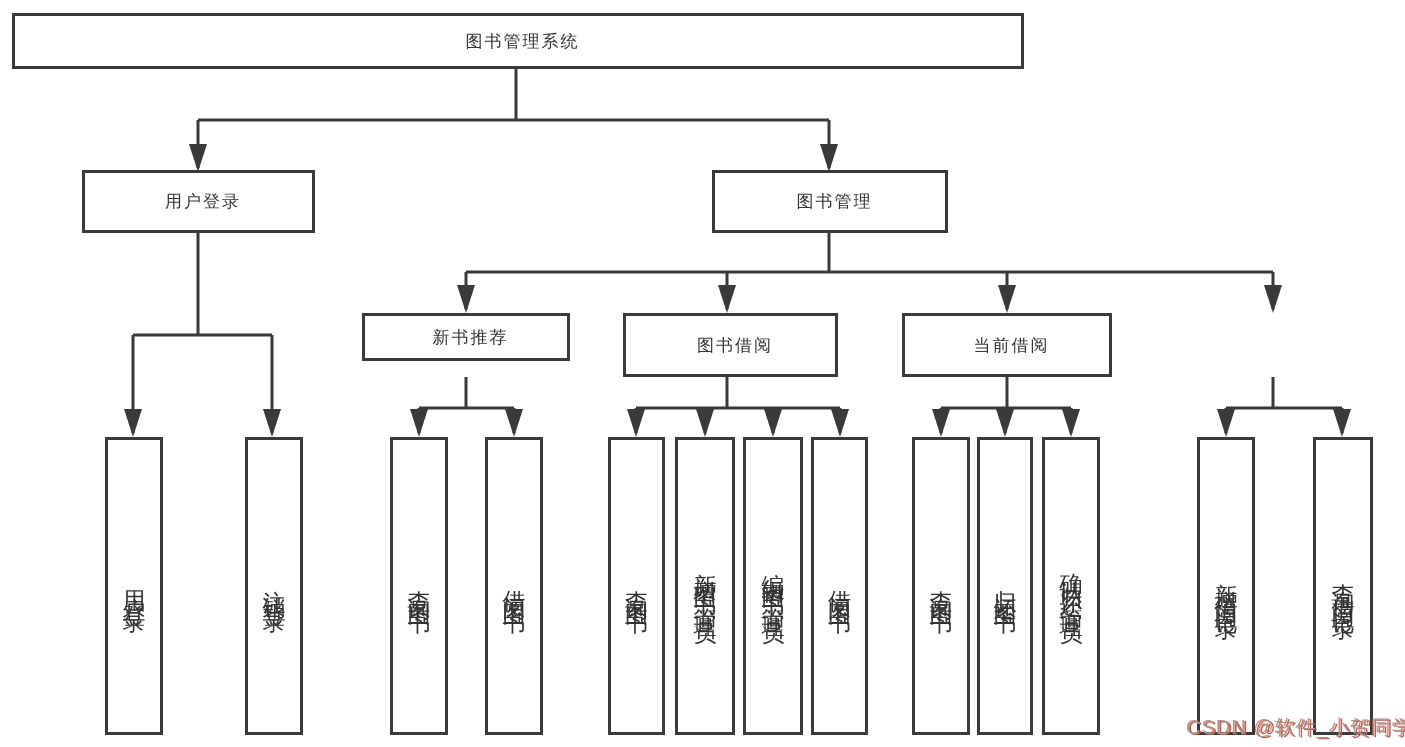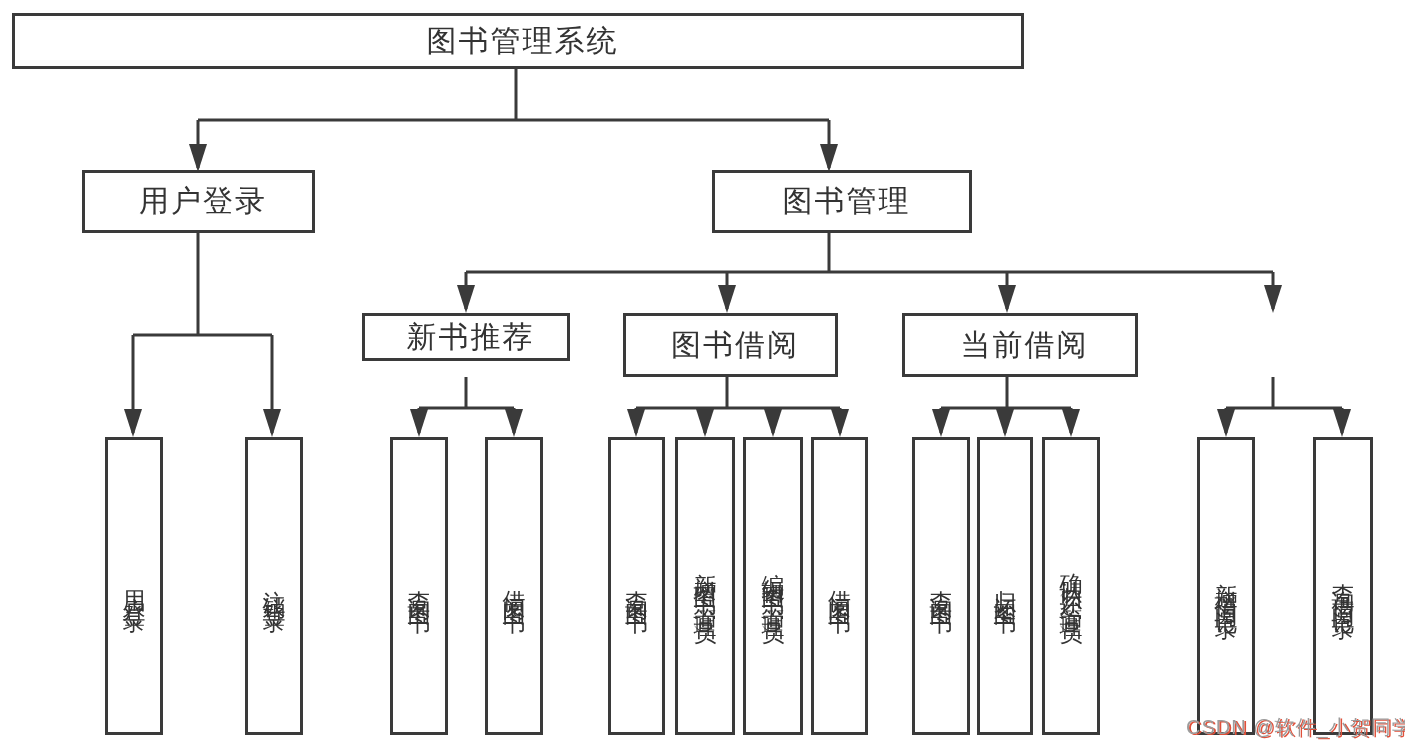--- a/index.html
+++ b/index.html
@@ -15,21 +15,21 @@
   .wires path{stroke:var(--line,#3a3a3a);stroke-width:3;fill:none;}
   .wires polygon{fill:var(--line,#3a3a3a);stroke:none;}
   .box{
     position:absolute;
     box-sizing:border-box;
     border:3px solid var(--line,#3a3a3a);
     background:var(--box-background,#fff);
     display:flex;align-items:center;justify-content:center;
     z-index:2;
   }
-  .hbox{font-size:30px;letter-spacing:2px;padding-left:9px;}
+  .hbox{font-size:17px;letter-spacing:2px;padding-left:9px;}
   .vbox{
     font-size:23px;
     writing-mode:vertical-rl;
     text-orientation:mixed;
     letter-spacing:7px;
     line-height:1;
     text-align:center;
   }
   .watermark{
     position:absolute;
@@ -86,25 +86,25 @@
     <g>
       <path d="M1273 377 V408 M1226 408 H1342 M1226 408 V433 M1342 408 V433"></path>
       <polygon points="1217,409 1235,409 1226,437"></polygon>
       <polygon points="1333,409 1351,409 1342,437"></polygon>
     </g>
   </svg>
 
   <div class="box hbox" style="left:12px;top:13px;width:1012px;height:56px">图书管理系统</div>
 
   <div class="box hbox" style="left:82px;top:170px;width:233px;height:63px">用户登录</div>
-  <div class="box hbox" style="left:712px;top:170px;width:260px;height:63px">图书管理</div>
+  <div class="box hbox" style="left:712px;top:170px;width:236px;height:63px">图书管理</div>
 
   <div class="box hbox" style="left:362px;top:313px;width:208px;height:48px">新书推荐</div>
   <div class="box hbox" style="left:623px;top:313px;width:215px;height:64px">图书借阅</div>
-  <div class="box hbox" style="left:902px;top:313px;width:236px;height:64px">当前借阅</div>
+  <div class="box hbox" style="left:902px;top:313px;width:210px;height:64px">当前借阅</div>
 
   <div class="box vbox" style="left:105px;top:437px;width:58px;height:298px">用户登录</div>
   <div class="box vbox" style="left:245px;top:437px;width:58px;height:298px">注销登录</div>
 
   <div class="box vbox" style="left:390px;top:437px;width:58px;height:298px">查询图书</div>
   <div class="box vbox" style="left:485px;top:437px;width:58px;height:298px">借阅图书</div>
 
   <div class="box vbox" style="left:608px;top:437px;width:57px;height:298px">查询图书</div>
   <div class="box vbox" style="left:675px;top:437px;width:60px;height:298px">新增图书（管理员）</div>
   <div class="box vbox" style="left:743px;top:437px;width:60px;height:298px">编辑图书（管理员）</div>

